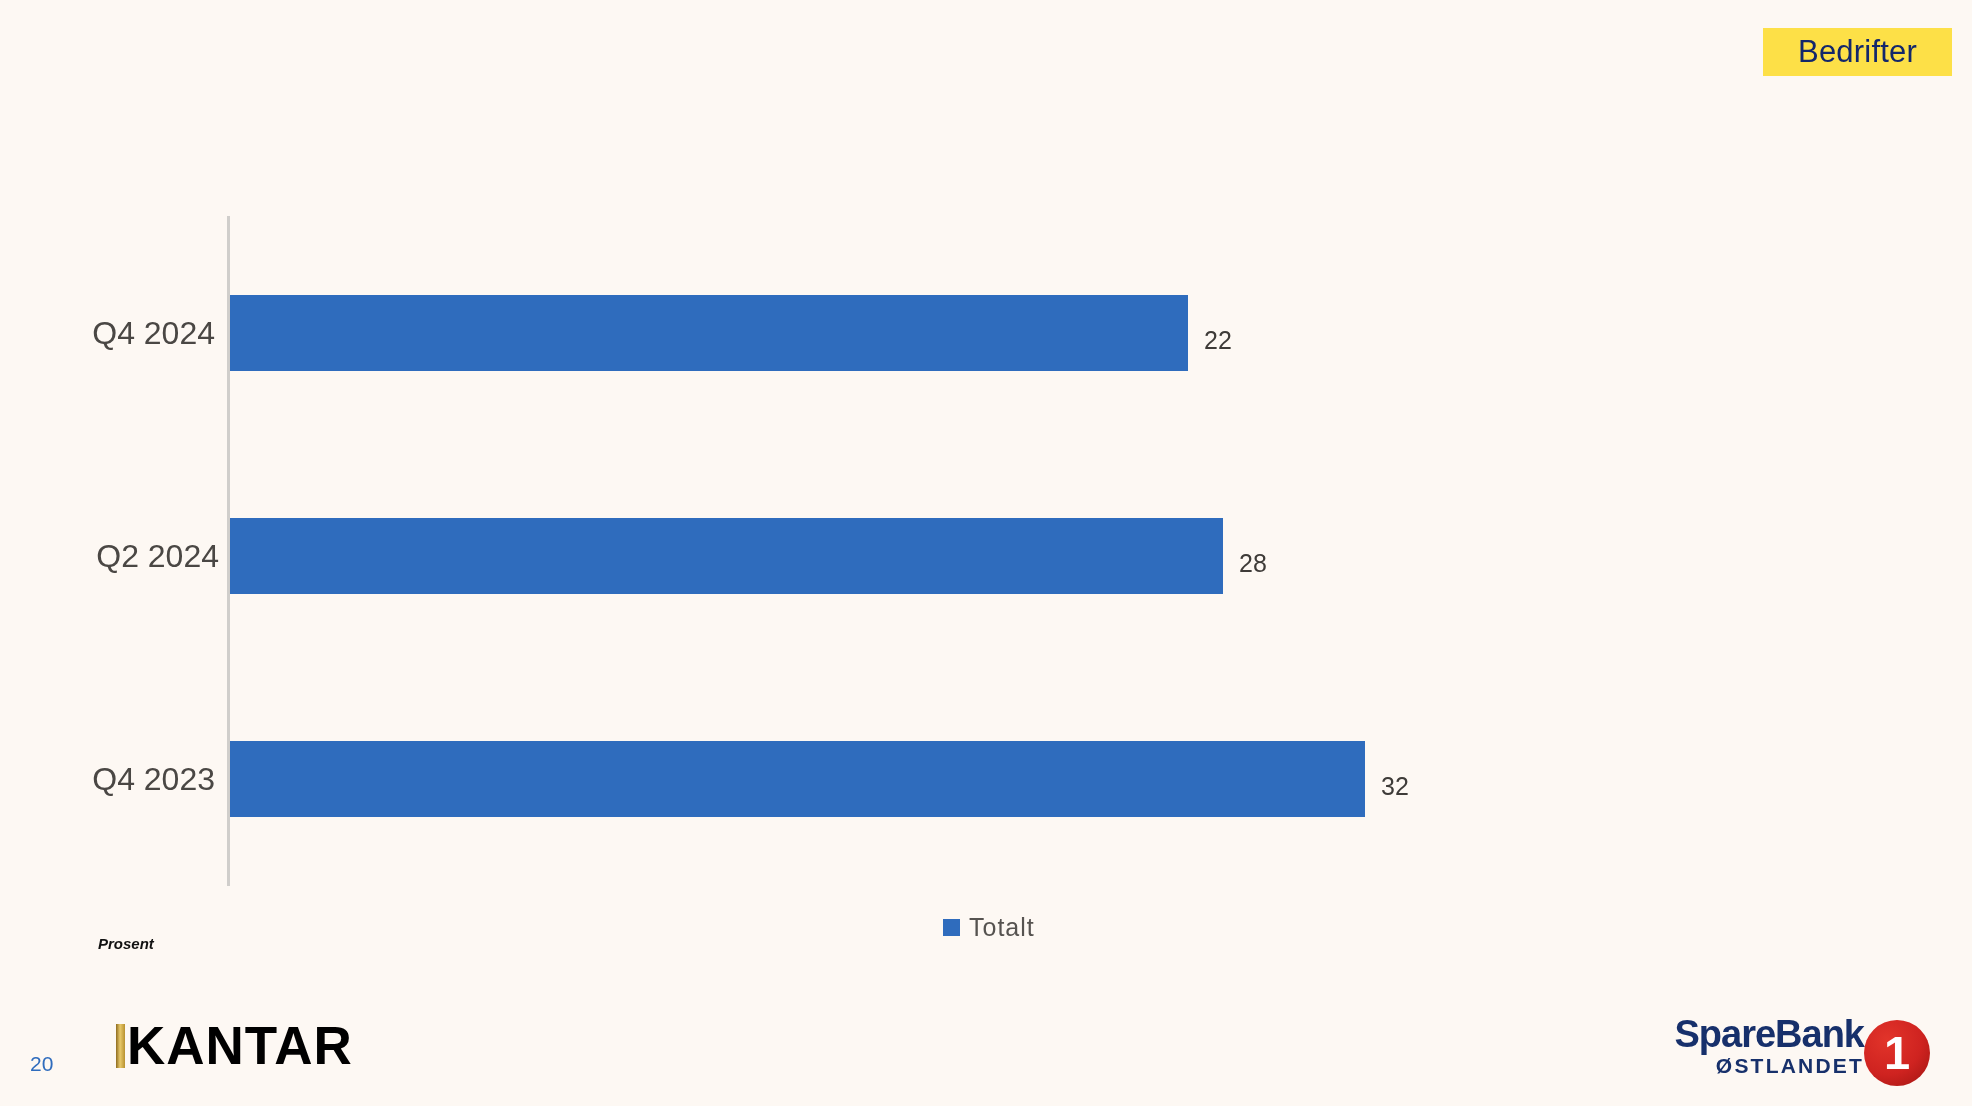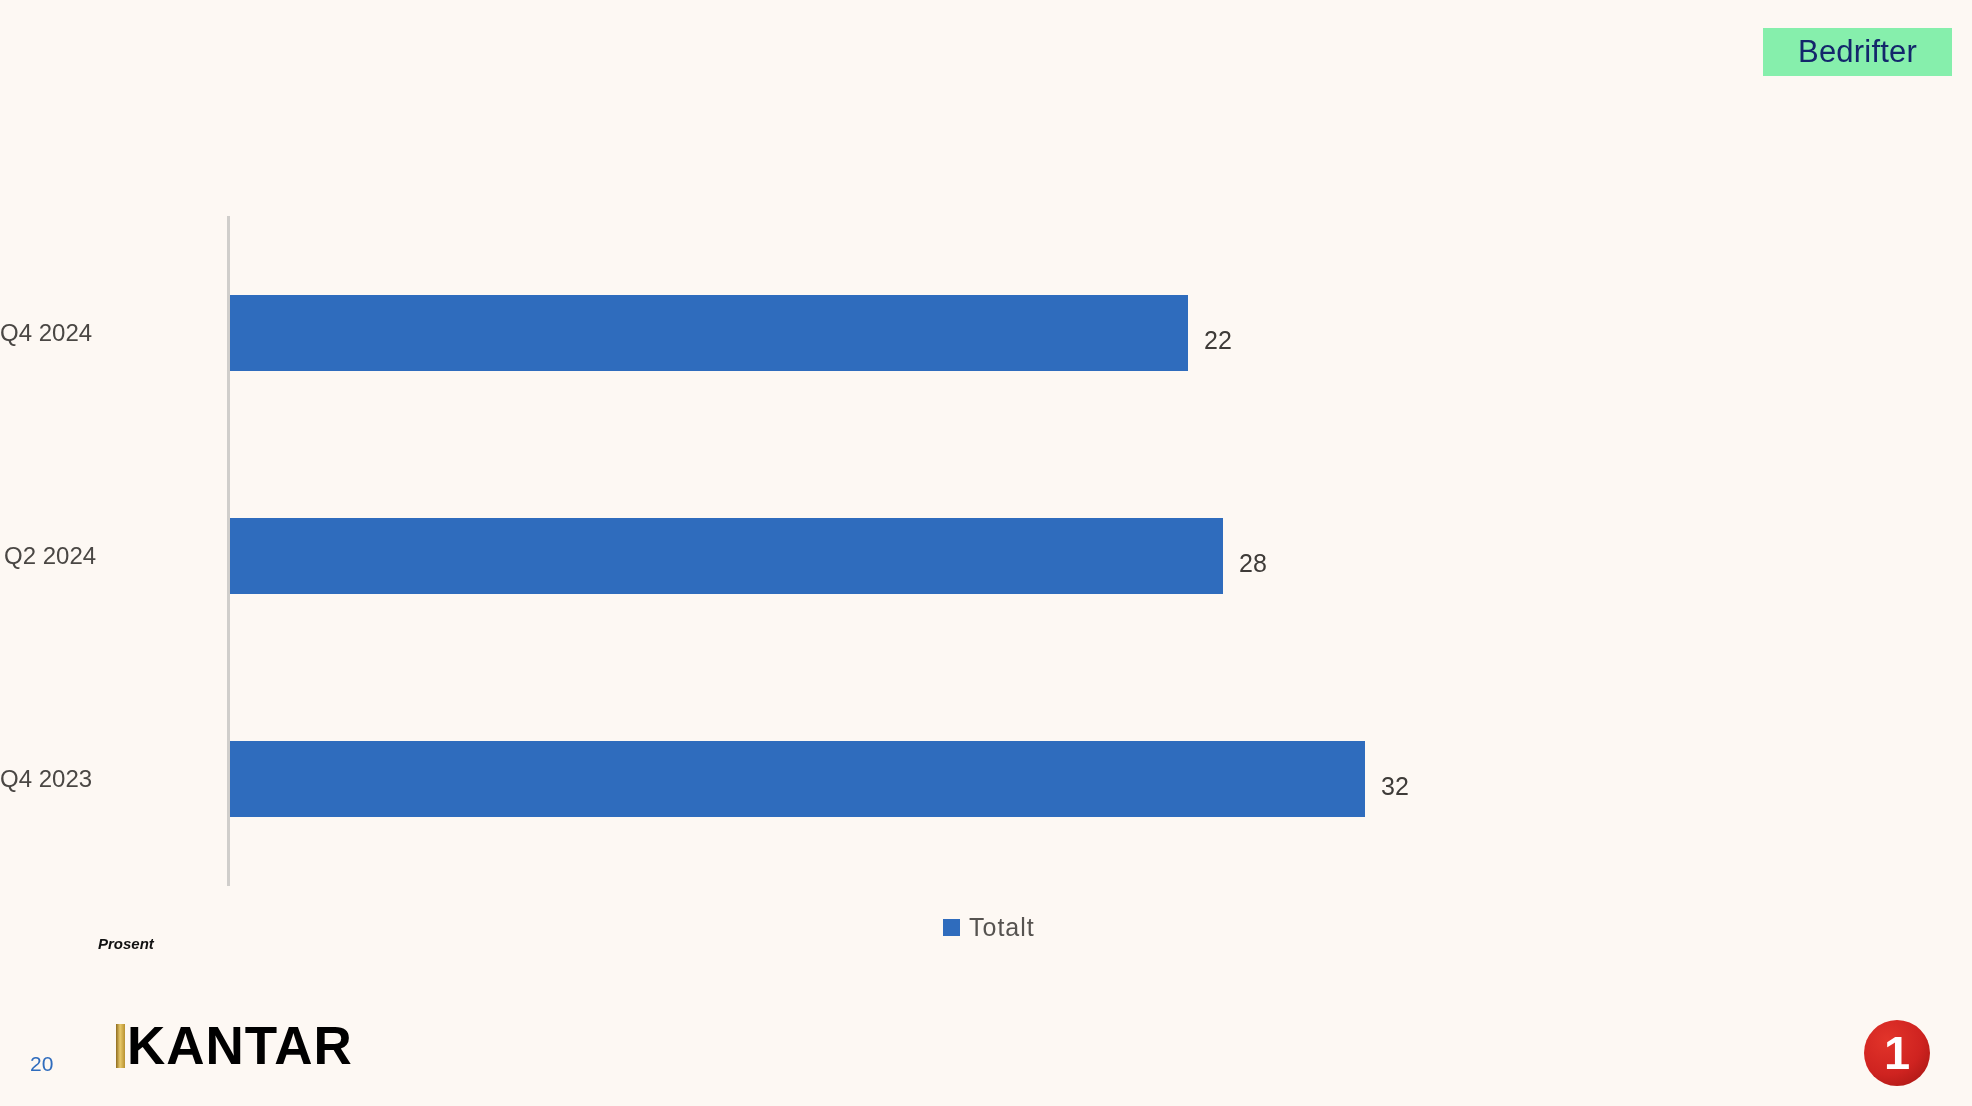--- a/index.html
+++ b/index.html
@@ -22,21 +22,21 @@
     background: #FDF8F3;
   }
 
   
   .badge {
     position: absolute;
     top: 28px;
     left: 1763px;
     width: 189px;
     height: 48px;
-    background: #86efac;
+    background: #fde047;
     color: #13276B;
     font-size: 31px;
     line-height: 48px;
     text-align: center;
     letter-spacing: 0.2px;
   }
 
   
   .title {
     position: absolute;
@@ -73,22 +73,22 @@
     left: 227px;
     top: 216px;
     width: 3px;
     height: 670px;
     background: #D0CECB;
   }
   .cat-label {
     position: absolute;
     right: 0;
     width: 200px;
-    text-align: left;
-    font-size: 24px;
+    text-align: right;
+    font-size: 32px;
     color: #4A4744;
     transform: translateY(-50%);
     white-space: nowrap;
   }
   .bar {
     position: absolute;
     left: 0;
     height: 76px;
     background: #2F6CBD;
     transform: translateY(-50%);
@@ -248,18 +248,22 @@
   <div class="axis-caption">Prosent</div>
 
   <div class="page-no">20</div>
 
   <div class="kantar">
     <span class="kantar-bar"></span>
     <span class="kantar-text">KANTAR</span>
   </div>
 
   <div class="sparebank">
+    <span class="sb-text">
+      <span class="sb-name">SpareBank</span>
+      <span class="sb-region">ØSTLANDET</span>
+    </span>
     <span class="sb-circle">
       <span class="sb-one">1</span>
     </span>
   </div>
 
 </div>
 
 </body></html>

